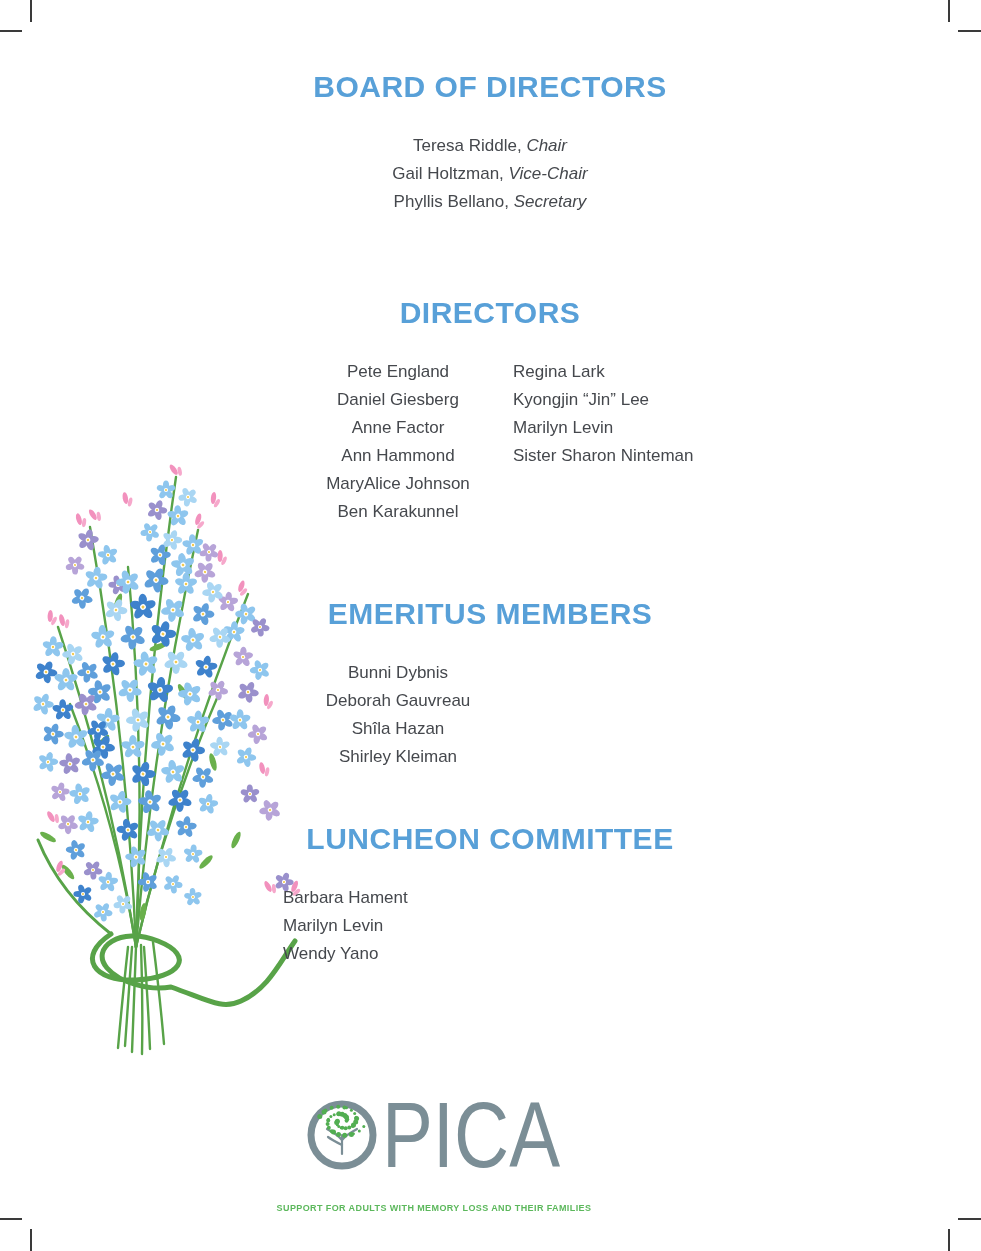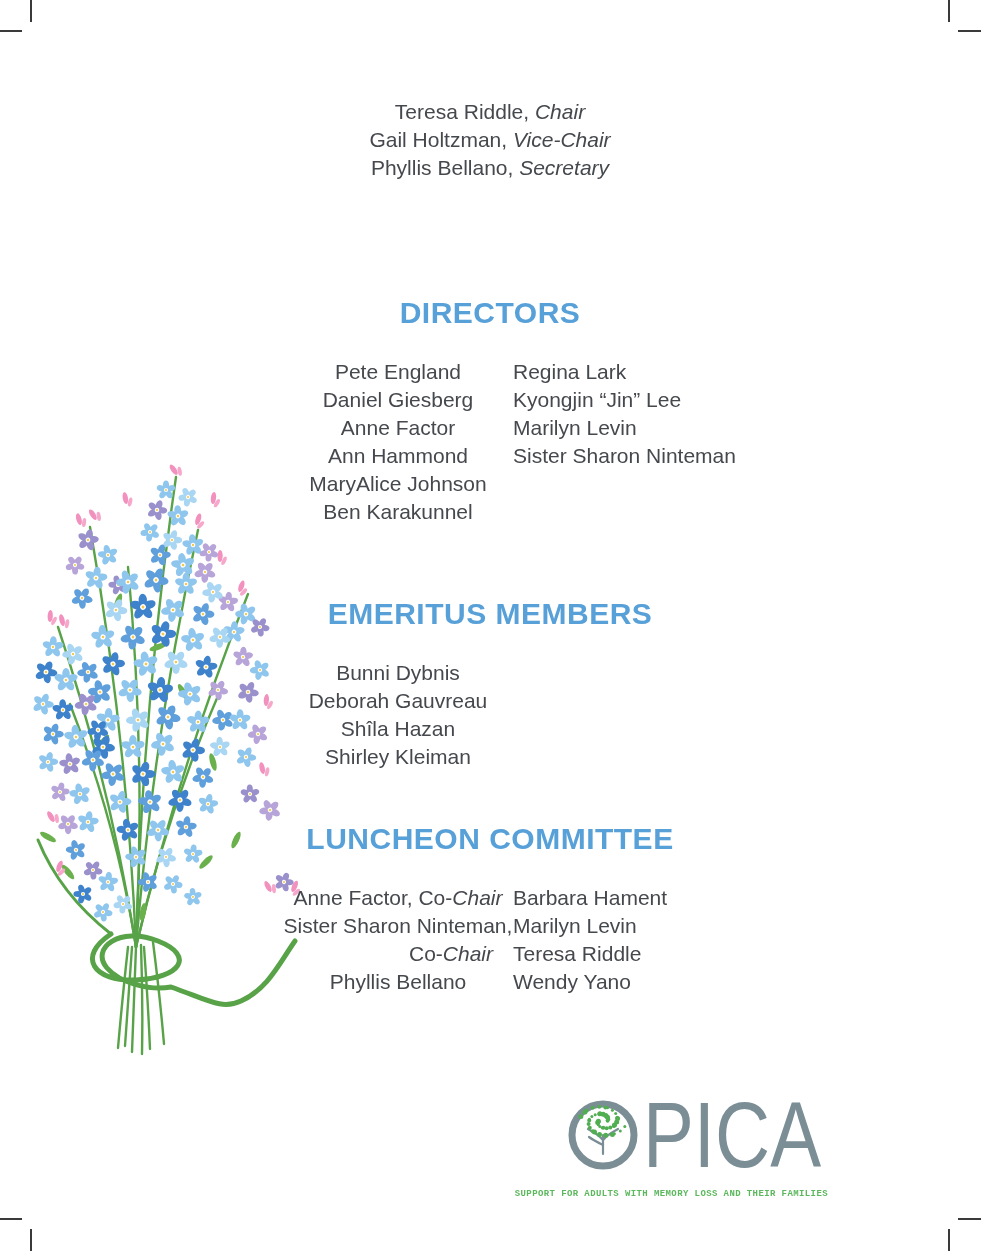--- a/index.html
+++ b/index.html
@@ -4,32 +4,32 @@
 <style>
   html,body{margin:0;padding:0;background:#ffffff;}
   .page{position:relative;width:981px;height:1251px;background:#ffffff;overflow:hidden;
         font-family:"Liberation Sans",sans-serif;}
   
   .cm{position:absolute;background:#3a3a3a;}
   
   .section{position:absolute;left:0;width:981px;}
   .heading{width:980px;text-align:center;font-size:30px;line-height:34px;font-weight:600;
            color:#58a0d8;letter-spacing:0.5px;}
-  .rows{margin-top:28px;font-size:21px;line-height:28px;color:#45484d;}
+  .rows{margin-top:28px;font-size:17px;line-height:28px;color:#45484d;}
   .single{width:980px;text-align:center;}
   .twocol{margin-left:283px;width:465px;display:flex;}
   .col1{width:230px;text-align:center;}
   .col2{width:235px;text-align:left;}
   .row{white-space:nowrap;}
   .row.right{text-align:right;padding-right:20px;}
   .it{font-style:italic;}
   
   .logo{position:absolute;top:1088px;left:0;width:828px;display:flex;flex-direction:column;
-        align-items:flex-end;}
-  .logo-tagline{margin-top:6px;font-size:9px;font-weight:bold;letter-spacing:0.4px;color:#5cb85c;font-family:Liberation Mono, monospace;}
+        align-items:center;padding-left:20px;}
+  .logo-tagline{margin-top:20px;font-size:9px;font-weight:bold;letter-spacing:0.4px;color:#5cb85c;}
   
   .bouquet{position:absolute;left:8px;top:442px;width:300px;height:618px;}
 </style>
 </head>
 <body>
 
 <div class="page">
 
   <div class="cm" style="left:30px;top:0;width:2px;height:22px"></div>
   <div class="cm" style="left:0;top:30px;width:22px;height:2px"></div>
@@ -210,20 +210,21 @@
         <use href="#fl" transform="translate(238,315) rotate(239) scale(0.85)" color="#8ec6ee"></use>
         <use href="#fl" transform="translate(242,352) rotate(286) scale(0.8)" color="#9a90cc"></use>
         <use href="#fl" transform="translate(262,368) rotate(333) scale(0.9)" color="#b7a4d8"></use>
         <use href="#fl" transform="translate(276,440) rotate(20) scale(0.8)" color="#9a90cc"></use>
         <use href="#fl" transform="translate(185,455) rotate(67) scale(0.75)" color="#8ec6ee"></use>
         <use href="#fl" transform="translate(115,462) rotate(114) scale(0.8)" color="#a9d6f3"></use>
       </g>
   </svg>
 
   <section class="section" style="top:70px">
+    <div class="heading">BOARD OF DIRECTORS</div>
     <div class="rows single">
       <div class="row"><span>Teresa Riddle, </span><span class="it">Chair</span></div>
       <div class="row"><span>Gail Holtzman, </span><span class="it">Vice-Chair</span></div>
       <div class="row"><span>Phyllis Bellano, </span><span class="it">Secretary</span></div>
     </div>
   </section>
 
   <section class="section" style="top:296px">
     <div class="heading">DIRECTORS</div>
     <div class="rows twocol">
@@ -252,30 +253,23 @@
         <div class="row">Deborah Gauvreau</div>
         <div class="row">Shîla Hazan</div>
         <div class="row">Shirley Kleiman</div>
       </div>
     </div>
   </section>
 
   <section class="section" style="top:822px">
     <div class="heading">LUNCHEON COMMITTEE</div>
     <div class="rows twocol">
-      <div class="col1">
-        <div class="row"><span>Anne Factor, Co-</span><span class="it">Chair</span></div>
-        <div class="row"><span>Sister Sharon Ninteman,</span><span class="it"></span></div>
-        <div class="row right"><span>Co-</span><span class="it">Chair</span></div>
-        <div class="row"><span>Phyllis Bellano</span><span class="it"></span></div>
-      </div>
       <div class="col2">
         <div class="row">Barbara Hament</div>
         <div class="row">Marilyn Levin</div>
-        <div class="row">Teresa Riddle</div>
         <div class="row">Wendy Yano</div>
       </div>
     </div>
   </section>
 
   <div class="logo">
     <svg width="265" height="95" viewBox="0 0 265 95">
       <circle cx="40" cy="47" r="31" fill="none" stroke="#7b8e96" stroke-width="7"></circle>
       <g id="tree">
         <g fill="none" stroke="#7b8e96" stroke-width="2.2" stroke-linecap="round">

